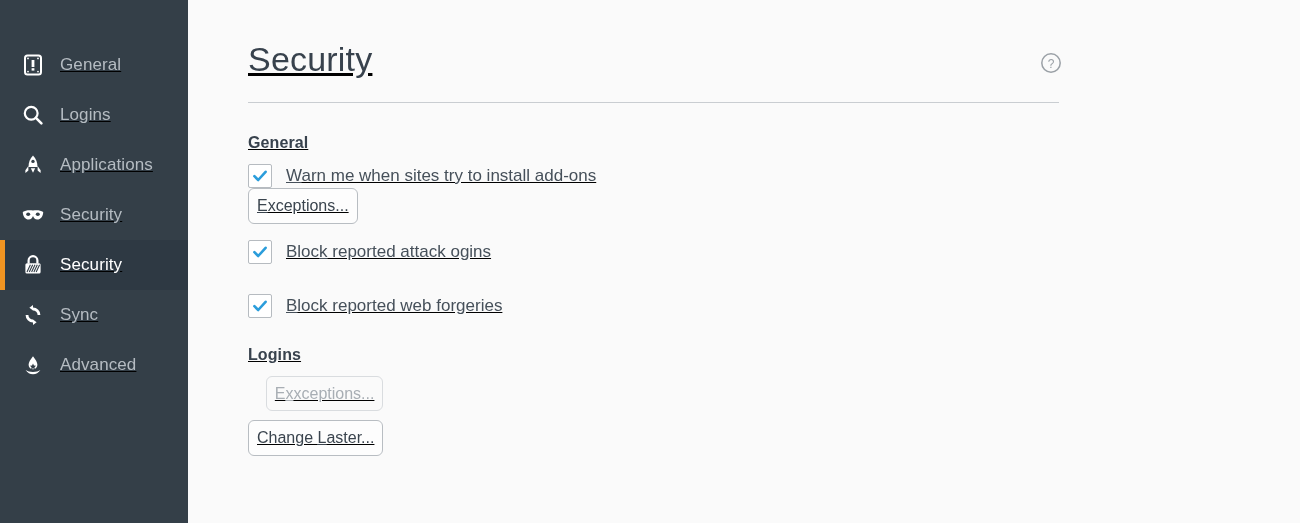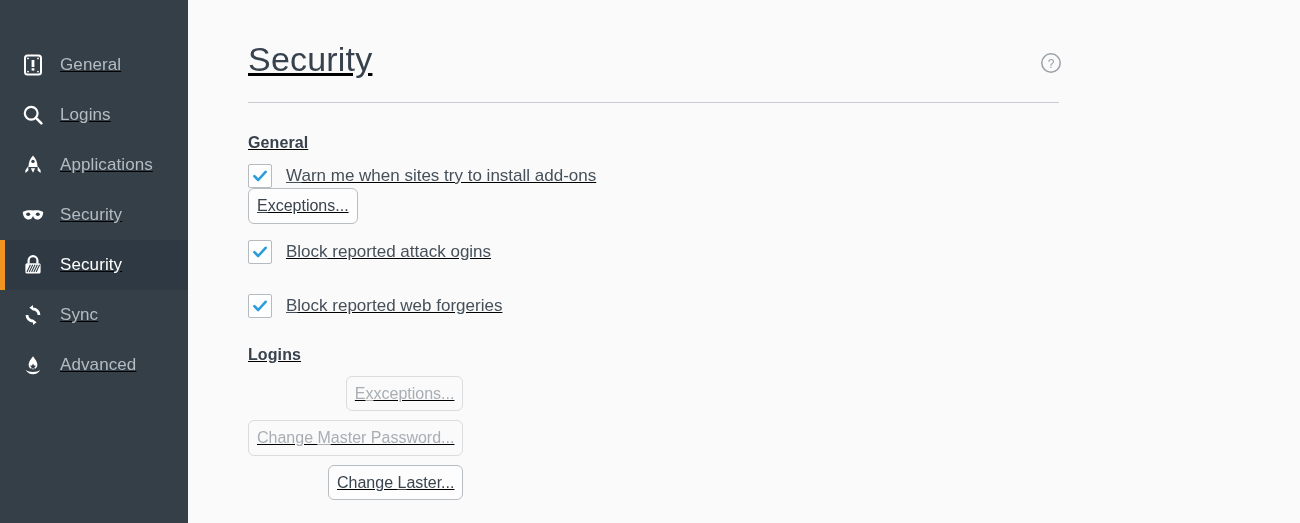--- a/index.html
+++ b/index.html
@@ -341,20 +341,19 @@
       </div>
     </section>
 
     <section class="section">
       <h2 class="section-title">Logins</h2>
 
       <div class="logins-body">
 
         <div class="btn-stack">
           <button class="btn disabled"><span>E</span><span class="ak">x</span><span>xceptions...</span></button>
-          <button class="btn disabled"><span>Change </span><span class="ak">M</span><span>aster Password...</span></button>
           <button class="btn"><span>Change </span><span class="ak">L</span><span>aster...</span></button>
         </div>
       </div>
     </section>
 
   </main>
 </div>
 
 </body></html>

